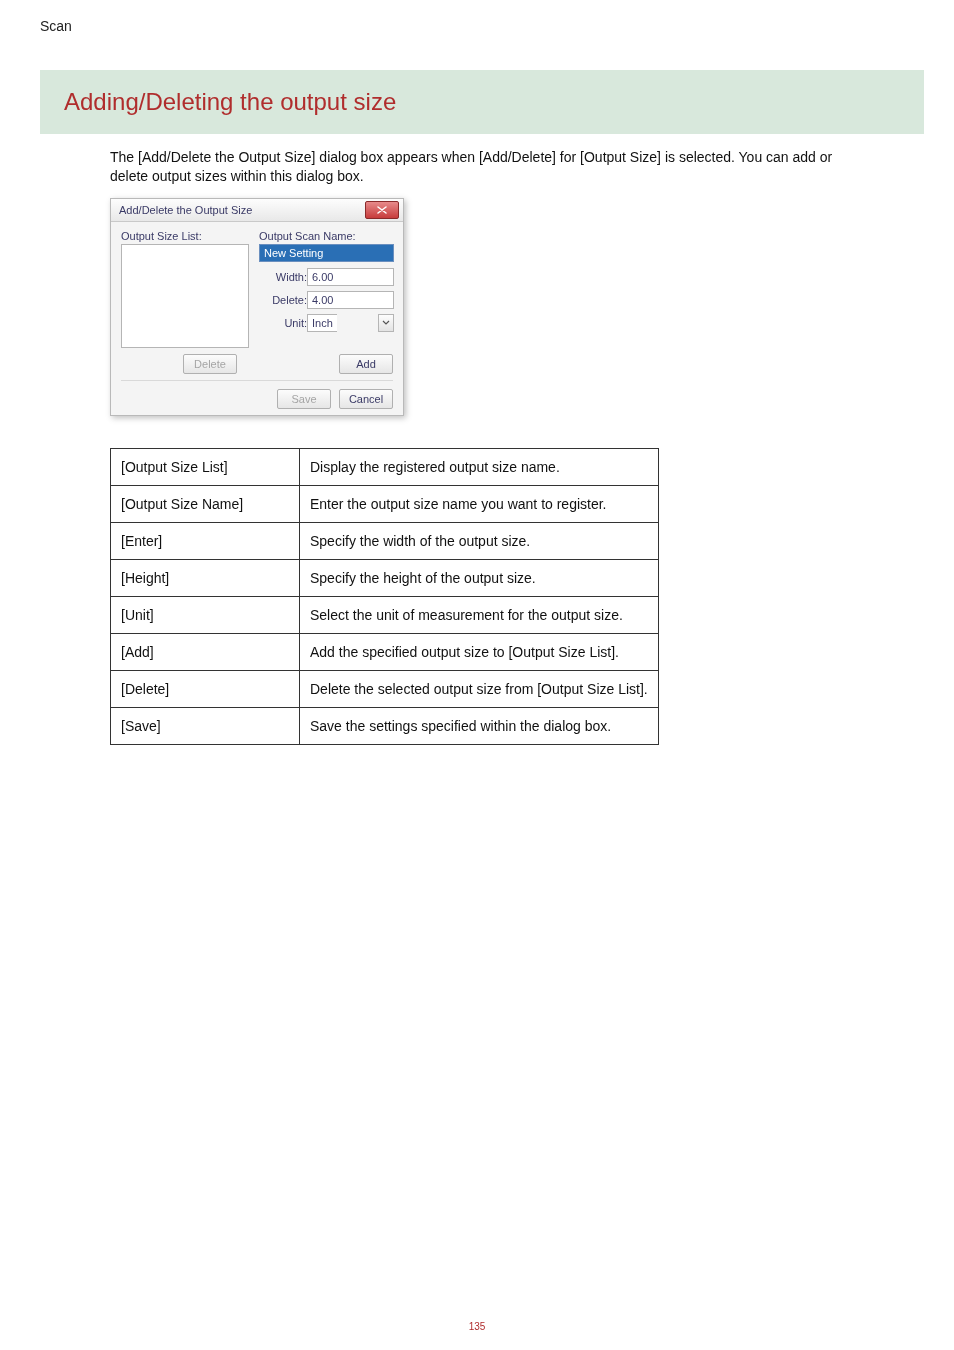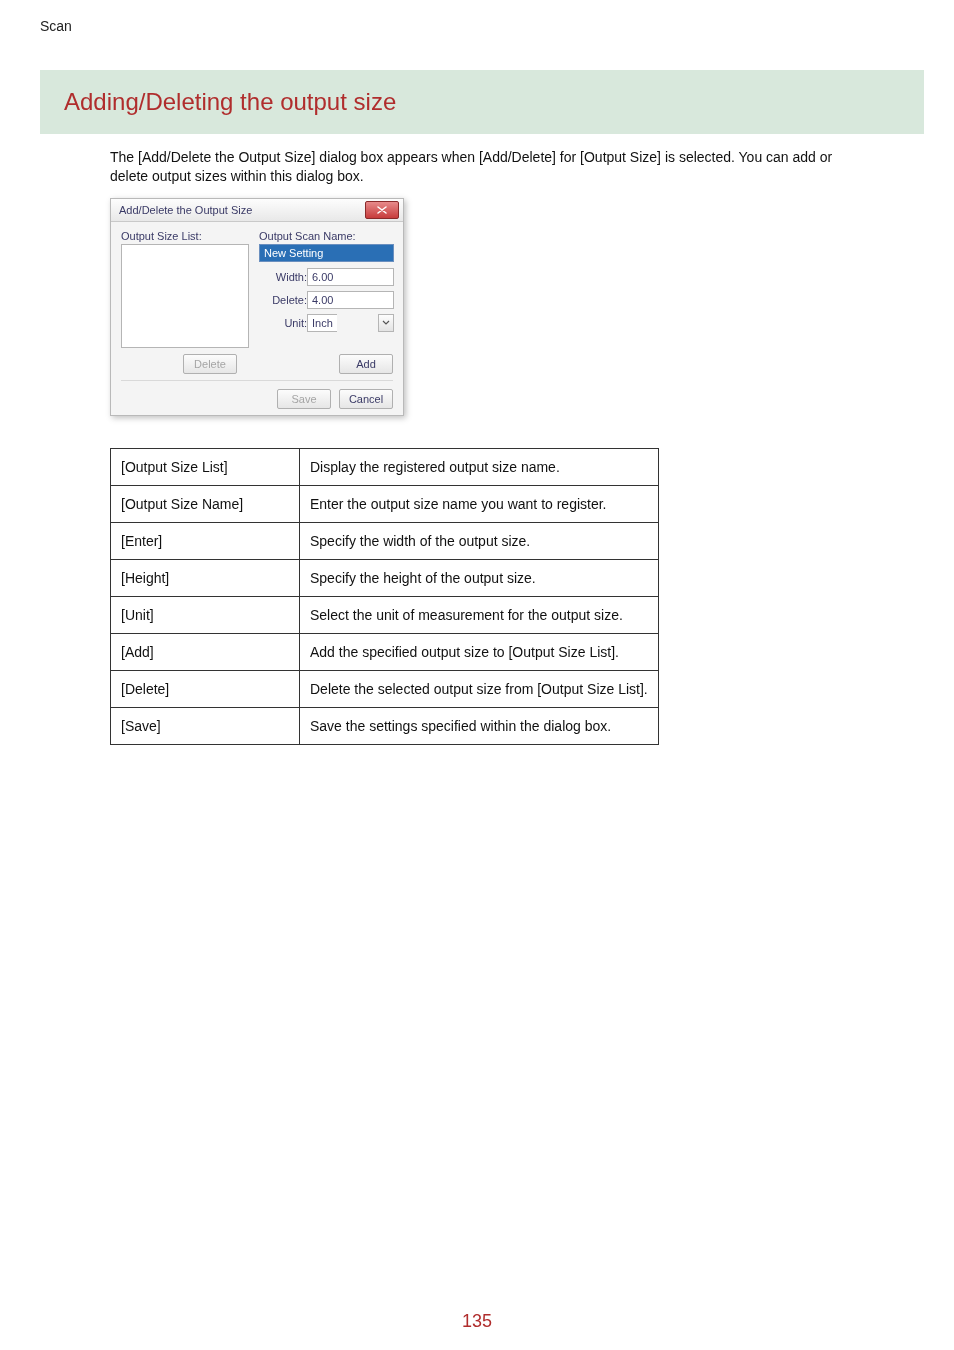--- a/index.html
+++ b/index.html
@@ -203,21 +203,21 @@
     vertical-align: middle;
   }
   table.defs td.k { width: 168px; }
   
   .pageno {
     position: absolute;
     bottom: 18px;
     left: 0;
     width: 954px;
     text-align: center;
-    font-size: 18px;
+    font-size: 10px;
     color: #b02d2d;
   }
 </style>
 </head>
 <body>
 
 <div class="page">
   <div class="header">Scan</div>
 
   <div class="heading-bar">

